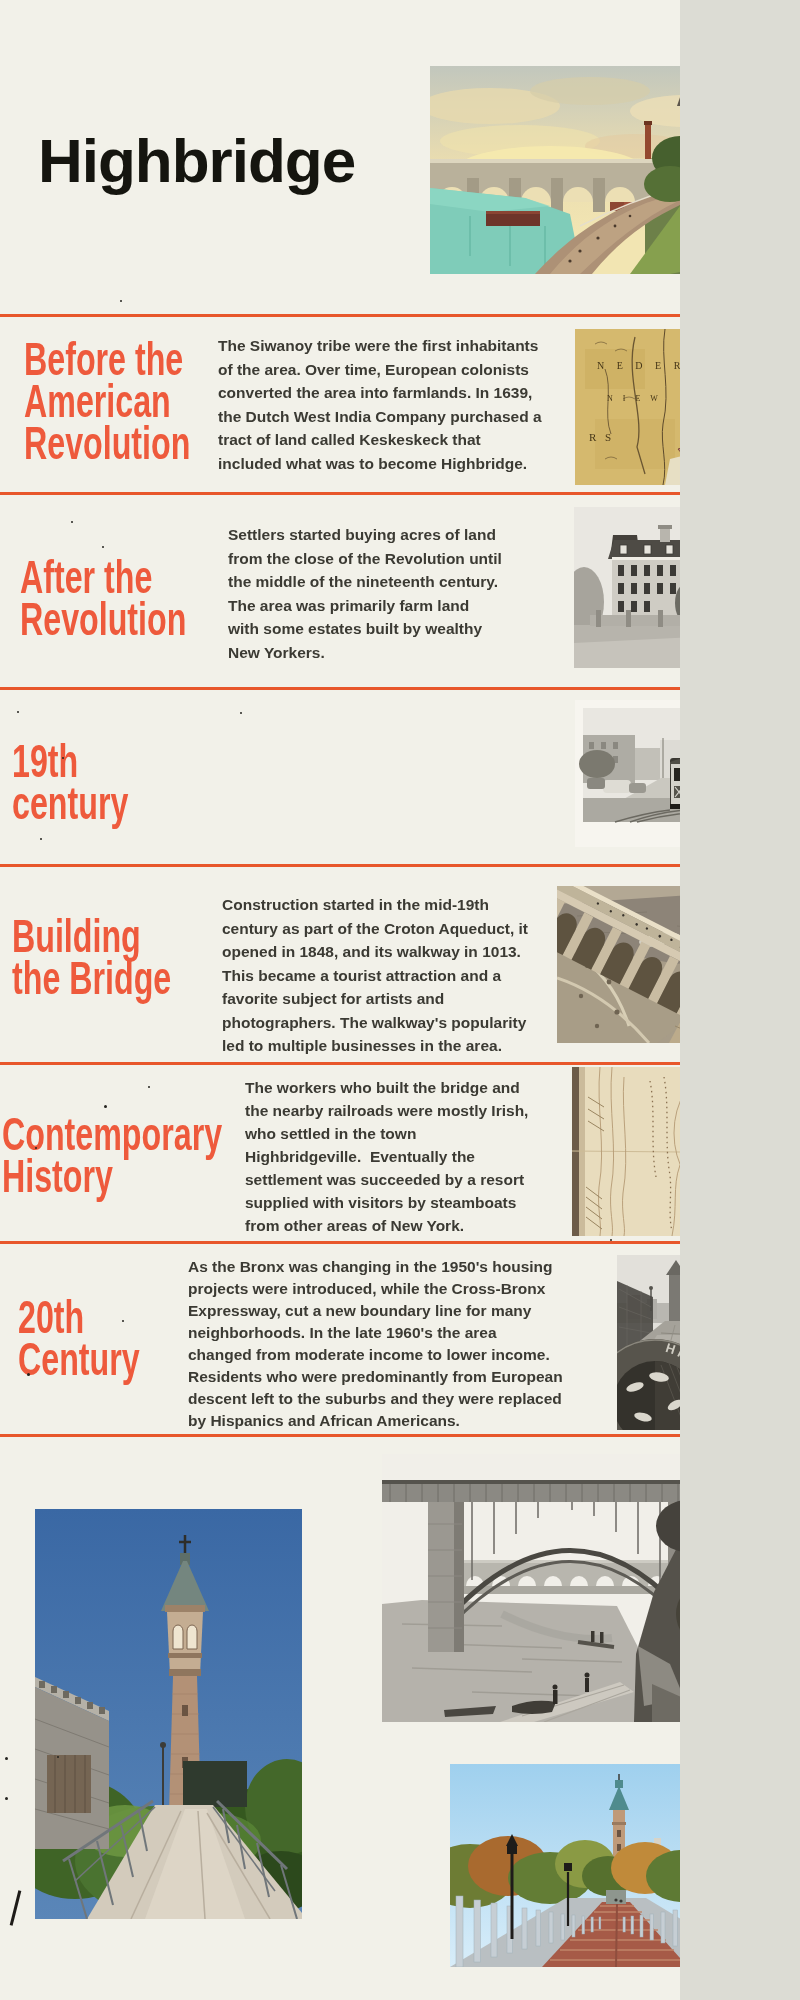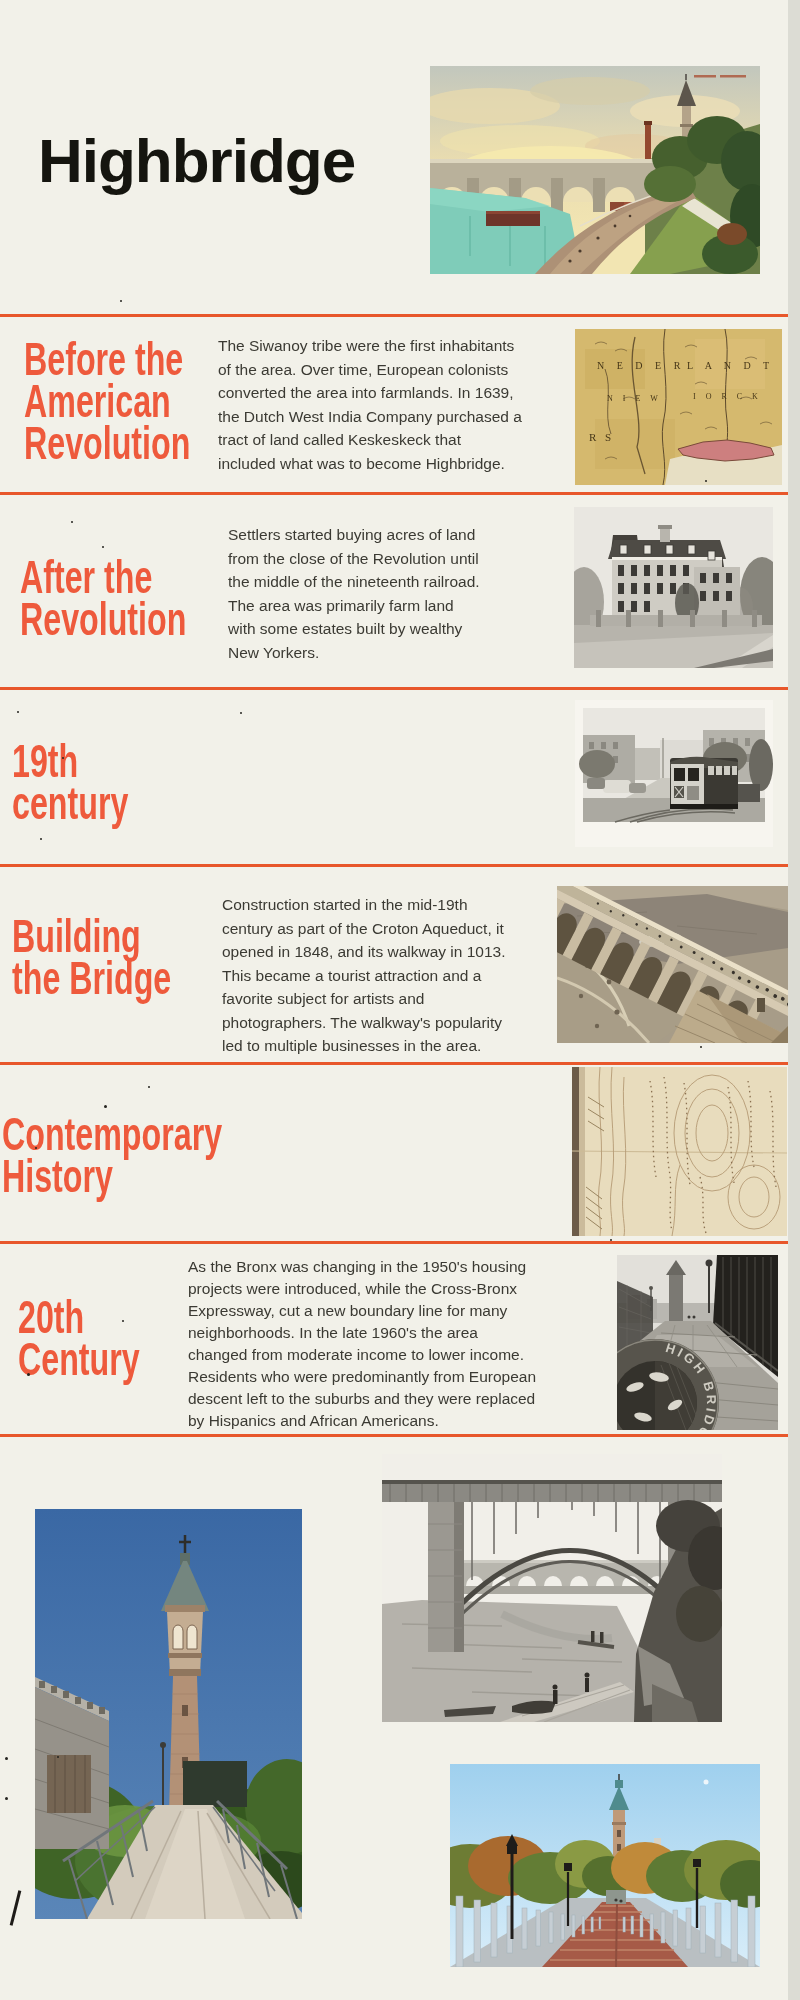--- a/index.html
+++ b/index.html
@@ -1,23 +1,23 @@
 <!DOCTYPE html>
 <html><head>
 <meta charset="utf-8">
 <style>
   html,body{margin:0;padding:0;background:#dcdcd4;}
-  .page{position:relative;width:788px;height:2000px;background:#f2f1e9;overflow:hidden;
+  .page{position:relative;width:680px;height:2000px;background:#f2f1e9;overflow:hidden;
         font-family:"Liberation Sans",sans-serif;}
   .page-title{position:absolute;left:38px;top:130px;margin:0;font-size:62px;line-height:1;
         font-weight:bold;color:#15150f;letter-spacing:-1px;}
   .divider{position:absolute;left:0;width:800px;height:3px;background:#e8572b;}
   .sec-heading{position:absolute;margin:0;font-weight:bold;font-size:46px;line-height:42px;
         color:#ee5a3c;transform:scaleX(.70);transform-origin:left top;white-space:pre-line;}
-  .sec-body{position:absolute;margin:0;font-size:15.5px;color:#3b3a33;white-space:pre;}
+  .sec-body{position:absolute;margin:0;font-size:15.5px;color:#3b3a33;white-space:pre;font-weight:bold;}
   .photo{position:absolute;display:block;}
   .speck{position:absolute;background:#26241f;border-radius:50%;}
   .slash{position:absolute;background:#1e1c18;}
 </style>
 </head>
 <body>
 
 <div class="page">
 
   <h1 class="page-title">Highbridge</h1>
@@ -173,21 +173,21 @@
       <text x="32" y="72" font-size="8" letter-spacing="4">N I E W</text>
       <text x="118" y="70" font-size="8" letter-spacing="4">I O R C K</text>
       <text x="14" y="112" font-size="11" letter-spacing="3">R      S</text>
     </g>
   </svg>
 
   <h2 class="sec-heading" style="left:20px;top:556px">After the
 Revolution</h2>
   <p class="sec-body" style="left:228px;top:523px;line-height:23.5px">Settlers started buying acres of land
 from the close of the Revolution until
-the middle of the nineteenth railroad.
+the middle of the nineteenth century.
 The area was primarily farm land
 with some estates built by wealthy
 New Yorkers.</p>
   <svg class="photo" style="left:574px;top:507px" width="199" height="161" viewBox="0 0 199 161">
     <rect width="199" height="161" fill="#e9e7e1"></rect>
     <ellipse cx="10" cy="95" rx="20" ry="35" fill="#8a887f" opacity=".7"></ellipse>
     <ellipse cx="188" cy="88" rx="22" ry="38" fill="#75736a" opacity=".85"></ellipse>
     <ellipse cx="165" cy="100" rx="14" ry="20" fill="#8d8b82" opacity=".6"></ellipse>
     <g>
       <rect x="0" y="118" width="199" height="43" fill="#b7b4ac"></rect>
@@ -404,20 +404,27 @@
           <line x1="128" y1="128" x2="190" y2="157"></line>
         <line x1="118" y1="140" x2="158" y2="157"></line>
       </g>
       <rect x="200" y="112" width="8" height="14" fill="#5e5340"></rect>
       <polygon points="214,157 231,140 231,157" fill="#8d7c5f"></polygon>
     </g>
   </svg>
 
   <h2 class="sec-heading" style="left:2px;top:1113px">Contemporary
 History</h2>
+  <p class="sec-body" style="left:245px;top:1076px;line-height:23px">The workers who built the bridge and
+the nearby railroads were mostly Irish,
+who settled in the town
+Highbridgeville.  Eventually the
+settlement was succeeded by a resort
+supplied with visitors by steamboats
+from other areas of New York.</p>
   <svg class="photo" style="left:572px;top:1067px" width="215" height="169" viewBox="0 0 215 169">
     <rect width="215" height="169" fill="#e8dcbd"></rect>
     <rect x="0" y="0" width="7" height="169" fill="#6d5c49"></rect>
     <rect x="7" y="0" width="6" height="169" fill="#b7a584" opacity=".6"></rect>
     <line x1="0" y1="84" x2="215" y2="86" stroke="#cdbb96" stroke-width="1.2"></line>
     <g stroke="#b49a74" stroke-width=".9" fill="none">
       <path d="M28,0 C24,40 34,80 27,120 C25,142 30,156 28,169"></path>
       <path d="M40,0 C36,42 46,82 39,122 C37,144 42,158 40,169"></path>
       <path d="M52,10 C49,48 58,86 51,126 C49,146 54,160 52,169"></path>
       <ellipse cx="140" cy="66" rx="38" ry="58"></ellipse>

